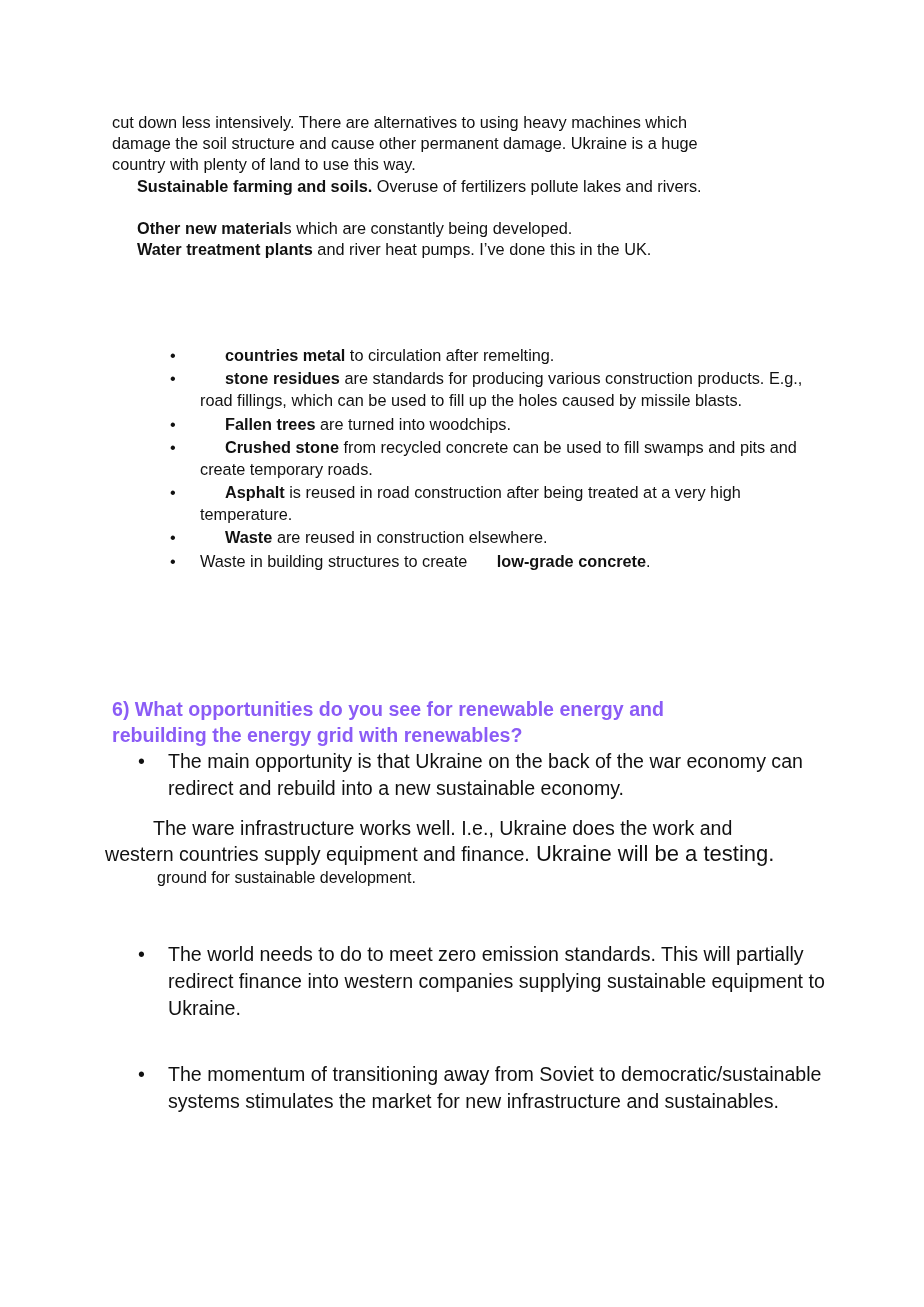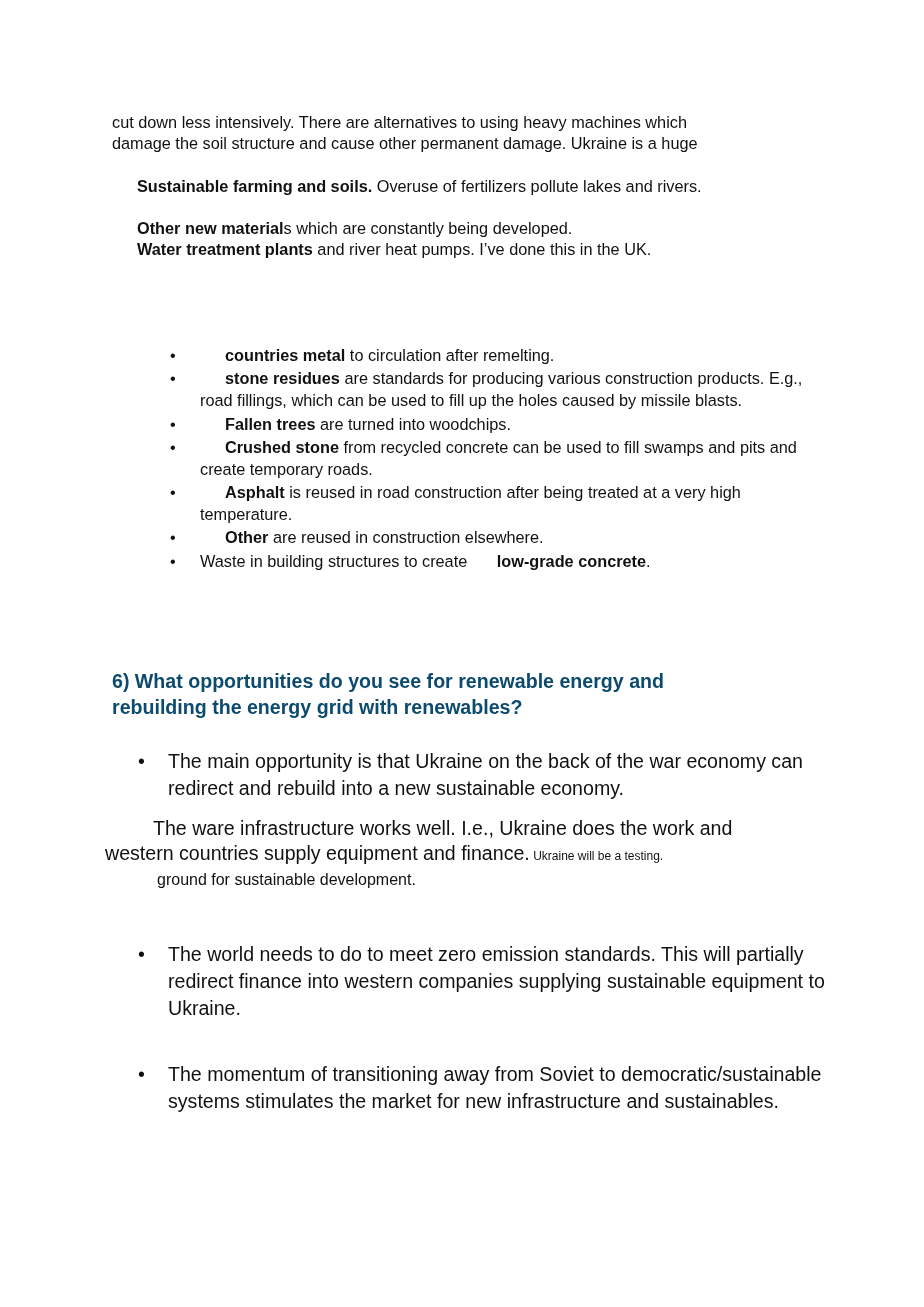--- a/index.html
+++ b/index.html
@@ -4,52 +4,52 @@
 <style>
   html, body { margin: 0; padding: 0; background: #ffffff; }
   body { width: 924px; height: 1307px; position: relative; overflow: hidden;
          font-family: "Liberation Sans", sans-serif; color: #111111; }
   .page { position: absolute; left: 0; top: 0; width: 924px; height: 1249px; }
   .p { position: absolute; left: 112px; width: 720px; font-size: 16.3px; line-height: 21.2px; margin: 0; }
   b { font-weight: bold; margin-left: 25px; }
   .sublist { position: absolute; left: 170px; width: 660px; margin: 0; padding: 0; list-style: none; font-size: 16.3px; line-height: 21.8px; }
   .sublist li { position: relative; padding-left: 30px; margin: 0 0 1.6px 0; }
   .bullet { position: absolute; left: 0; top: 0; }
-  .heading { position: absolute; left: 112px; top: 668px; width: 700px; font-size: 19.6px; line-height: 26px;
-             font-weight: bold; color: #0c4a6e; margin: 0; }
+  .heading { position: absolute; left: 112px; top: 696px; width: 700px; font-size: 19.6px; line-height: 26px;
+             font-weight: bold; color: #8b5cf6; margin: 0; }
   .biglist { position: absolute; left: 138px; width: 700px; margin: 0; padding: 0; list-style: none; font-size: 19.6px; line-height: 27px; }
   .biglist li { position: relative; padding-left: 30px; }
   .para2 { position: absolute; left: 105px; top: 816px; width: 720px; font-size: 19.6px; line-height: 25px; margin: 0; }
   .para2 .indent { padding-left: 48px; }
-  .small { font-size: 12px; }
+  .small { font-size: 22px; }
   .para2 .l3 { display: block; padding-left: 52px; font-size: 16px; line-height: 22px; }
 </style>
 </head>
 <body>
 
 <div class="page">
 
   <p class="p" style="top:112px;">
     <span>cut down less intensively. There are alternatives to using heavy machines which</span><br>
     <span>damage the soil structure and cause other permanent damage. Ukraine is a huge</span><br>
-    <br>
+    <span>country with plenty of land to use this way.</span><br>
     <b>Sustainable farming and soils.</b><span> Overuse of fertilizers pollute lakes and rivers.</span><br>
     <br>
     <b>Other new material</b><span>s which are constantly being developed.</span><br>
     <b>Water treatment plants</b><span> and river heat pumps. I’ve done this in the UK.</span>
   </p>
 
 
   <ul class="sublist" style="top:345px;">
     <li><span class="bullet">•</span><b>countries metal</b><span> to circulation after remelting.</span></li>
     <li><span class="bullet">•</span><b>stone residues</b><span> are standards for producing various construction products. E.g., road fillings, which can be used to fill up the holes caused by missile blasts.</span></li>
     <li><span class="bullet">•</span><b>Fallen trees</b><span> are turned into woodchips.</span></li>
     <li><span class="bullet">•</span><b>Crushed stone</b><span> from recycled concrete can be used to fill swamps and pits and create temporary roads.</span></li>
     <li><span class="bullet">•</span><b>Asphalt</b><span> is reused in road construction after being treated at a very high temperature.</span></li>
-    <li><span class="bullet">•</span><b>Other</b><span> are reused in construction elsewhere.</span></li>
+    <li><span class="bullet">•</span><b>Waste</b><span> are reused in construction elsewhere.</span></li>
     <li><span class="bullet">•</span><span>Waste in building structures to create </span><b>low-grade concrete</b><span>.</span></li>
   </ul>
 
   <h2 class="heading">
     <span>6) What opportunities do you see for renewable energy and</span><br>
     <span>rebuilding the energy grid with renewables?</span>
   </h2>
 
   <ul class="biglist" style="top:748px;">
     <li><span class="bullet">•</span><span>The main opportunity is that Ukraine on the back of the war economy can redirect and rebuild into a new sustainable economy.</span></li>

